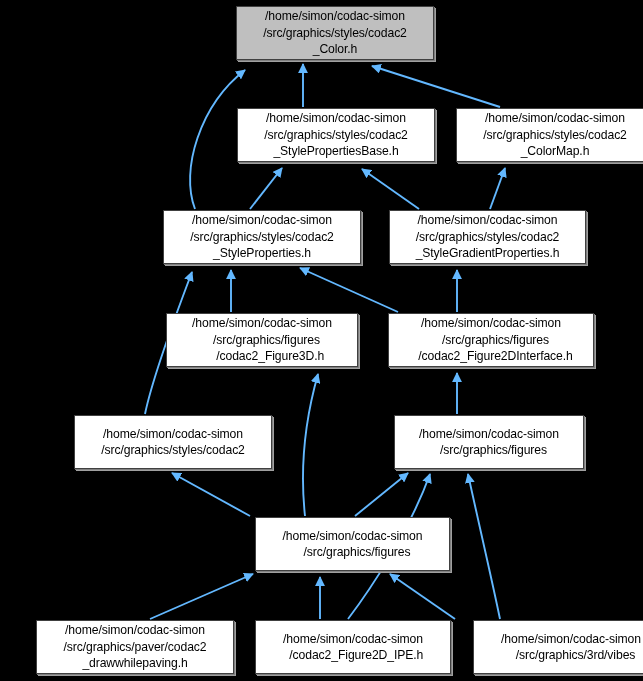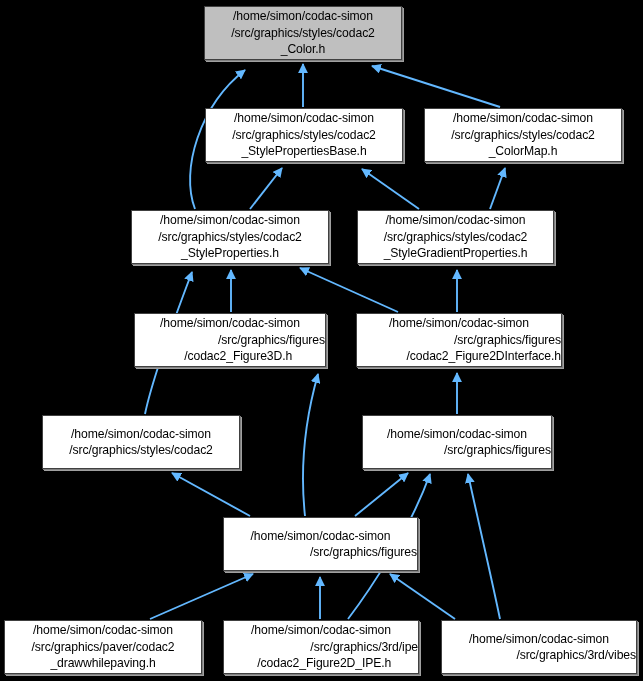--- a/index.html
+++ b/index.html
@@ -33,30 +33,31 @@
     flex-direction: column;
     align-items: center;
     justify-content: center;
     font-size: 12.2px;
     line-height: 16.4px;
     color: #000000;
     text-align: center;
     white-space: pre;
     letter-spacing: -0.1px;
     z-index: 2;
+    margin-left: 32px;
   }
   .node.root {
     background: #bfbfbf;
     border: 1px solid #404040;
   }
   .node .ln {
     display: block;
     width: 100%;
   }
-  .node .ln.left { text-align: right; padding-left: 9px; box-sizing: border-box; }
+  .node .ln.left { text-align: center; padding-left: 9px; box-sizing: border-box; }
   .node .ln.center { text-align: center; }
 </style>
 </head>
 <body>
 
 <div id="graph">
   <svg class="edges" viewBox="0 0 643 681" xmlns="http://www.w3.org/2000/svg">
     <defs>
       <marker id="arrow" viewBox="0 0 10 10" refX="9" refY="5" markerWidth="5.2" markerHeight="5.2" orient="auto-start-reverse">
         <path d="M 0 0 L 10 5 L 0 10 z" fill="#63b8ff"></path>
@@ -89,16 +90,16 @@
       <div class="node" style="left: 205px; top: 108px; width: 198px; height: 54px;"><span class="ln center">/home/simon/codac-simon</span><span class="ln center">/src/graphics/styles/codac2</span><span class="ln center">_StylePropertiesBase.h</span></div>
       <div class="node" style="left: 424px; top: 108px; width: 198px; height: 54px;"><span class="ln center">/home/simon/codac-simon</span><span class="ln center">/src/graphics/styles/codac2</span><span class="ln center">_ColorMap.h</span></div>
       <div class="node" style="left: 131px; top: 210px; width: 198px; height: 54px;"><span class="ln center">/home/simon/codac-simon</span><span class="ln center">/src/graphics/styles/codac2</span><span class="ln center">_StyleProperties.h</span></div>
       <div class="node" style="left: 357px; top: 210px; width: 197px; height: 54px;"><span class="ln center">/home/simon/codac-simon</span><span class="ln center">/src/graphics/styles/codac2</span><span class="ln center">_StyleGradientProperties.h</span></div>
       <div class="node" style="left: 134px; top: 313px; width: 192px; height: 54px;"><span class="ln center">/home/simon/codac-simon</span><span class="ln left">/src/graphics/figures</span><span class="ln center">     /codac2_Figure3D.h</span></div>
       <div class="node" style="left: 356px; top: 313px; width: 206px; height: 54px;"><span class="ln center">/home/simon/codac-simon</span><span class="ln left">/src/graphics/figures</span><span class="ln left">/codac2_Figure2DInterface.h</span></div>
       <div class="node" style="left: 42px; top: 415px; width: 198px; height: 54px;"><span class="ln center">/home/simon/codac-simon</span><span class="ln center">/src/graphics/styles/codac2</span></div>
       <div class="node" style="left: 362px; top: 415px; width: 190px; height: 54px;"><span class="ln center">/home/simon/codac-simon</span><span class="ln left">/src/graphics/figures</span></div>
       <div class="node" style="left: 223px; top: 517px; width: 195px; height: 54px;"><span class="ln center">/home/simon/codac-simon</span><span class="ln left">/src/graphics/figures</span></div>
       <div class="node" style="left: 4px; top: 620px; width: 198px; height: 54px;"><span class="ln center">/home/simon/codac-simon</span><span class="ln center">/src/graphics/paver/codac2</span><span class="ln center">_drawwhilepaving.h</span></div>
-      <div class="node" style="left: 223px; top: 620px; width: 196px; height: 54px;"><span class="ln center">/home/simon/codac-simon</span><span class="ln left">/src/graphics/3rd/ipe</span><span class="ln center">  /codac2_Figure2D_IPE.h</span></div>
+      <div class="node" style="left: 223px; top: 620px; width: 196px; height: 54px;"><span class="ln center">/home/simon/codac-simon</span><span class="ln center">  /codac2_Figure2D_IPE.h</span></div>
       <div class="node" style="left: 441px; top: 620px; width: 196px; height: 54px;"><span class="ln center">/home/simon/codac-simon</span><span class="ln left">/src/graphics/3rd/vibes</span></div>
     </div>
 </div>
 
 </body></html>

